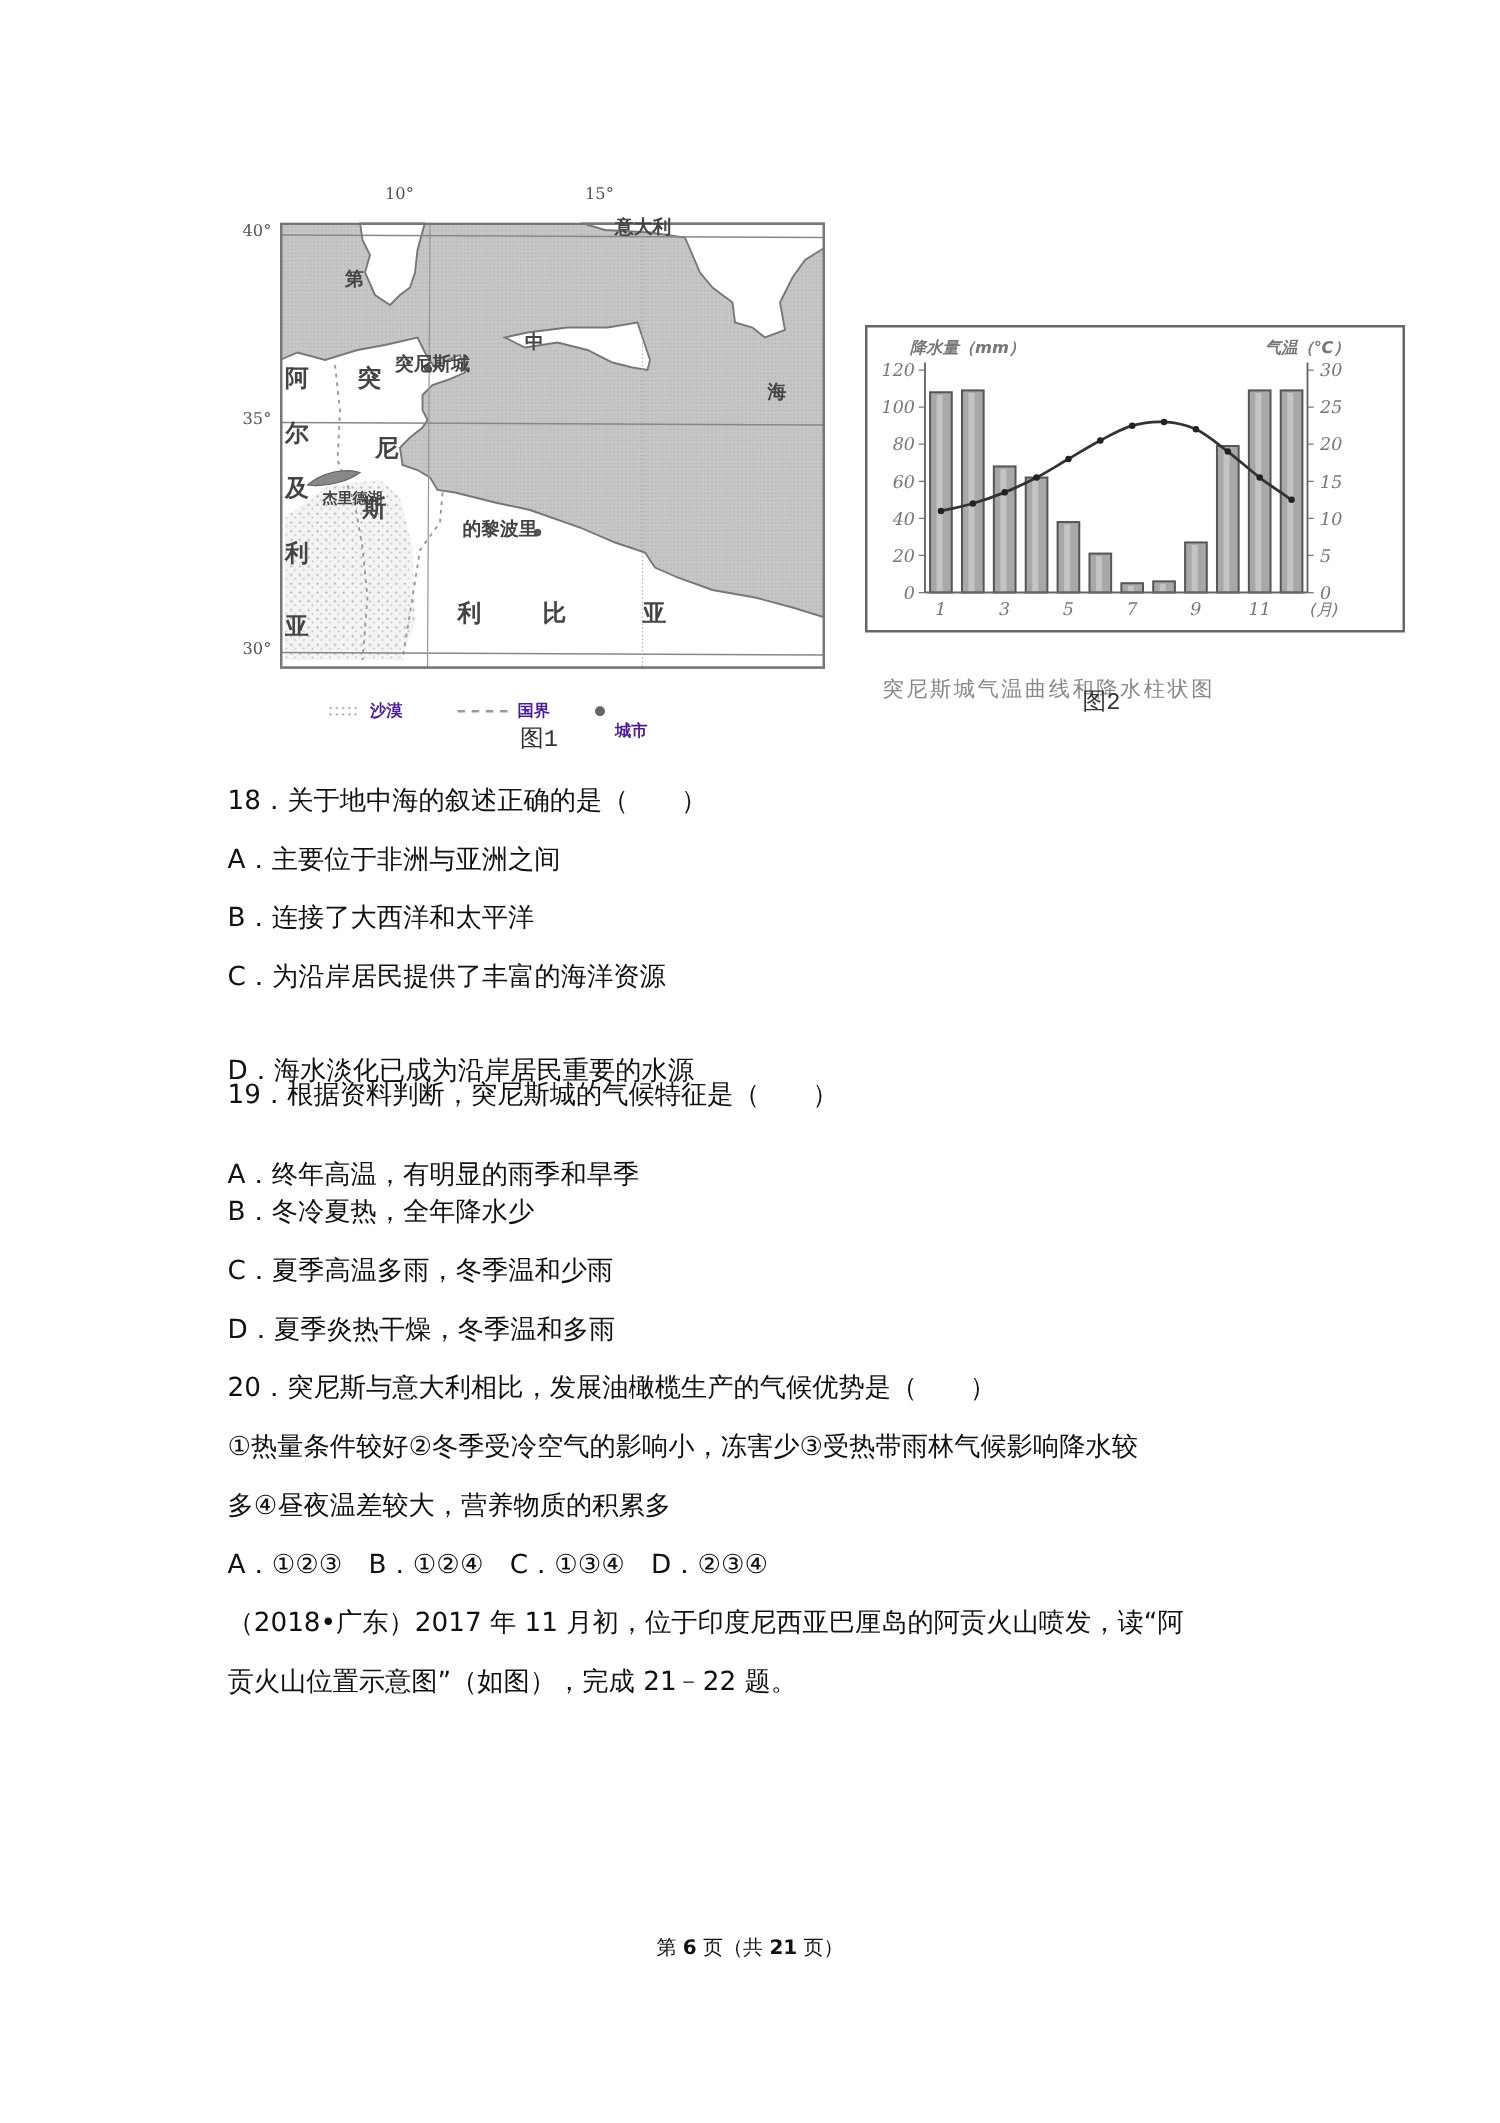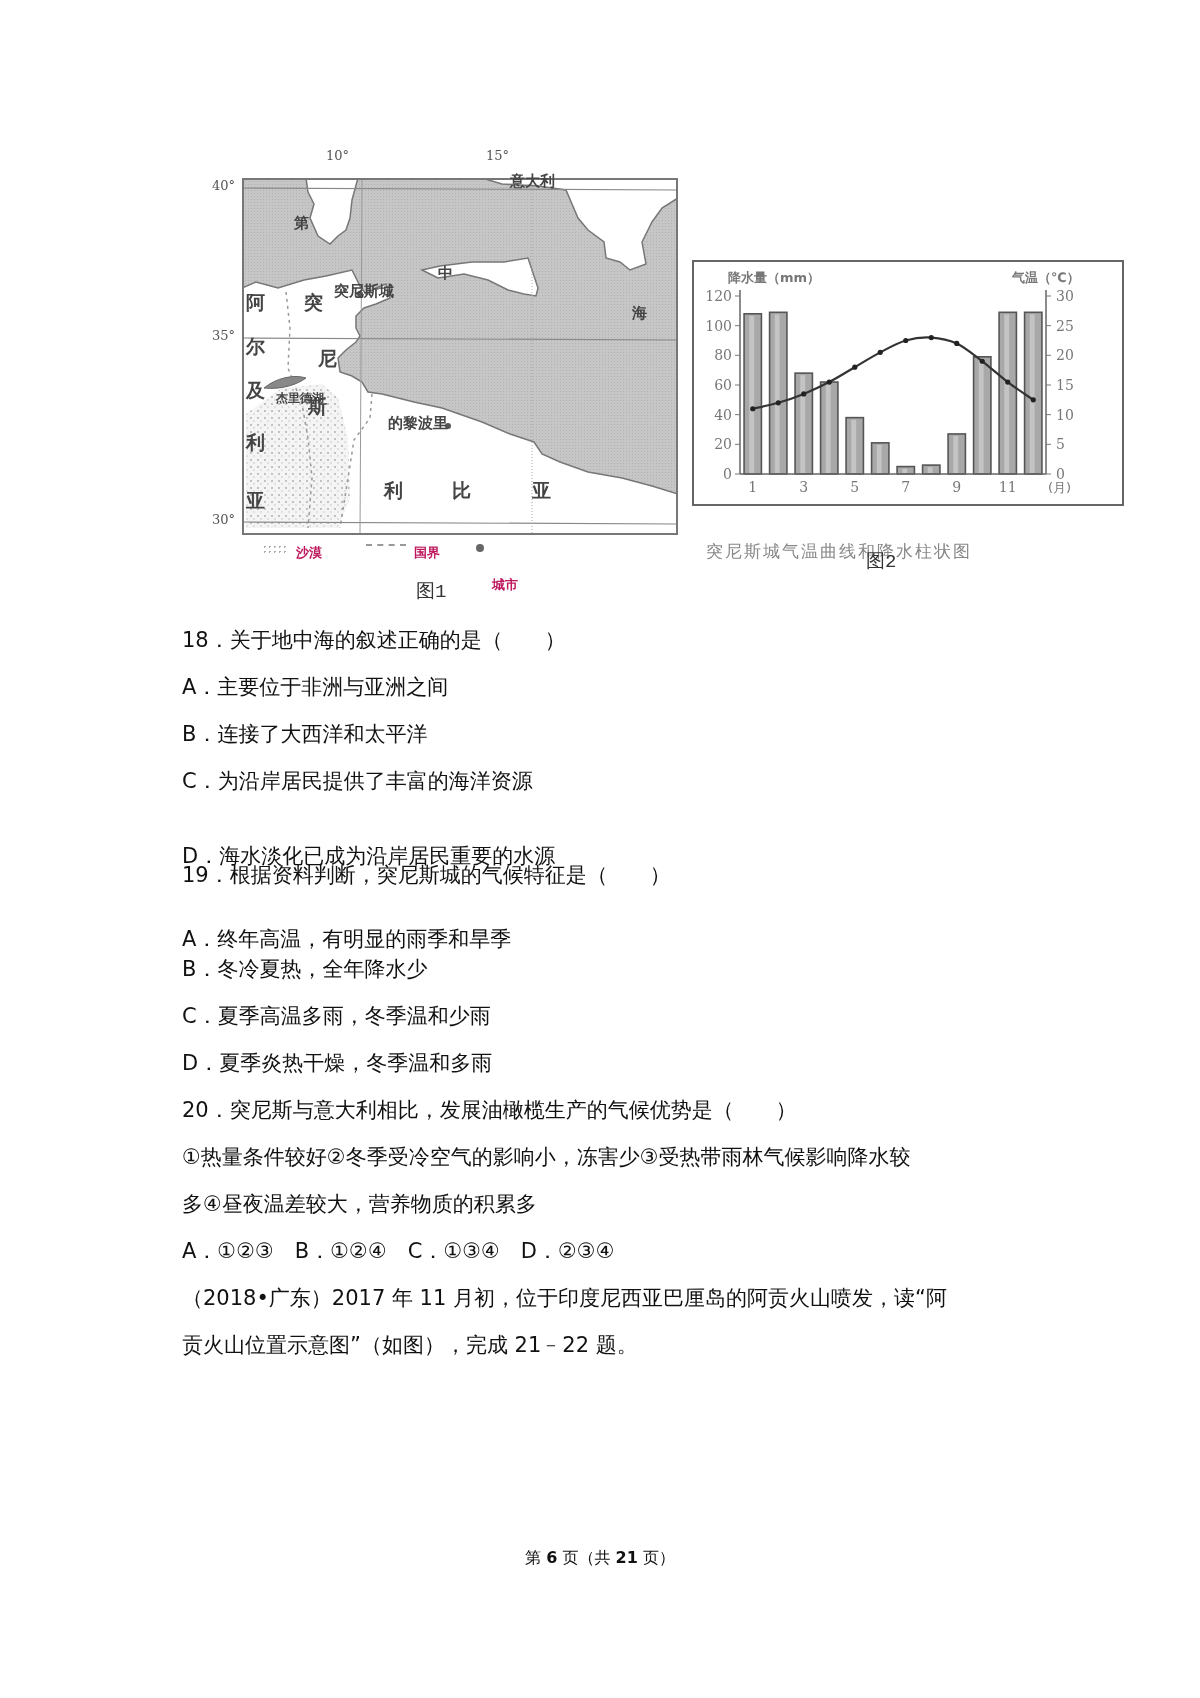--- a/index.html
+++ b/index.html
@@ -1,27 +1,27 @@
 <!DOCTYPE html>
 <html><head>
 <meta charset="utf-8">
 <style>
   html, body { margin: 0; padding: 0; background: #ffffff; }
   body { width: 1200px; height: 1698px; position: relative; overflow: hidden;
          font-family: "DejaVu Sans", "Liberation Sans", sans-serif; color: #111; }
   .abs { position: absolute; }
   
-  #map { left: 224px; top: 178px; width: 417px; height: 357px; margin-left: 18px; }
+  #map { left: 224px; top: 178px; width: 417px; height: 357px; }
   .fig-label { font-size: 19px; color: #333; font-family: Liberation Mono, monospace; }
   .map-lbl { position: absolute; font-size: 15px; color: #444; font-weight: bold; }
   .map-lbl.big { font-size: 19px; }
   .tick-lbl { position: absolute; font-size: 13px; color: #555; font-family: "DejaVu Serif", serif; }
   
   #chart-box { left: 692px; top: 260px; width: 432px; height: 246px;
-               border: 2px solid #666; box-sizing: border-box; background: #fff; }
+               border: 2px solid #666; box-sizing: border-box; background: #fff; font-style: italic; }
   .chart-caption { font-size: 17px; color: #888; letter-spacing: 2px; }
   
   .line { position: absolute; left: 182px; font-size: 21px; line-height: 28px; white-space: nowrap;
           font-family: "DejaVu Sans", sans-serif; color: #111; }
   .footer { position: absolute; top: 1548px; left: 0; width: 1200px; text-align: center;
             font-size: 16px; color: #111; }
   .footer b { font-weight: bold; }
 </style>
 </head>
 <body>
@@ -91,21 +91,21 @@
 
   <span class="map-lbl big" style="left:62px; top:112px;">突</span>
   <span class="map-lbl big" style="left:76px; top:168px;">尼</span>
   <span class="map-lbl big" style="left:66px; top:216px;">斯</span>
 
   <span class="map-lbl big" style="left:142px; top:300px;">利</span>
   <span class="map-lbl big" style="left:210px; top:300px;">比</span>
   <span class="map-lbl big" style="left:290px; top:300px;">亚</span>
 </div>
 
-<div class="abs" style="left:262px; top:544px; font-size:13px; color:#be185d; display:flex; gap:8px;">
+<div class="abs" style="left:262px; top:544px; font-size:13px; color:#4c1d95; display:flex; align-items:center; gap:8px;">
   <span style="display:inline-block;width:26px;height:10px;background:radial-gradient(#aaa 1px, transparent 1px);background-size:5px 5px;"></span>
   <span style="font-weight:bold;">沙漠</span>
   <span style="display:inline-block;width:40px;border-top:2px dashed #999;margin-left:36px;"></span>
   <span style="font-weight:bold;">国界</span>
   <span style="display:inline-block;width:8px;height:8px;border-radius:50%;background:#666;margin-left:28px;"></span>
   <span style="font-weight:bold;margin-top:32px;">城市</span>
 </div>
 
 <div class="abs fig-label" style="left:416px; top:578px;">图1</div>
 

